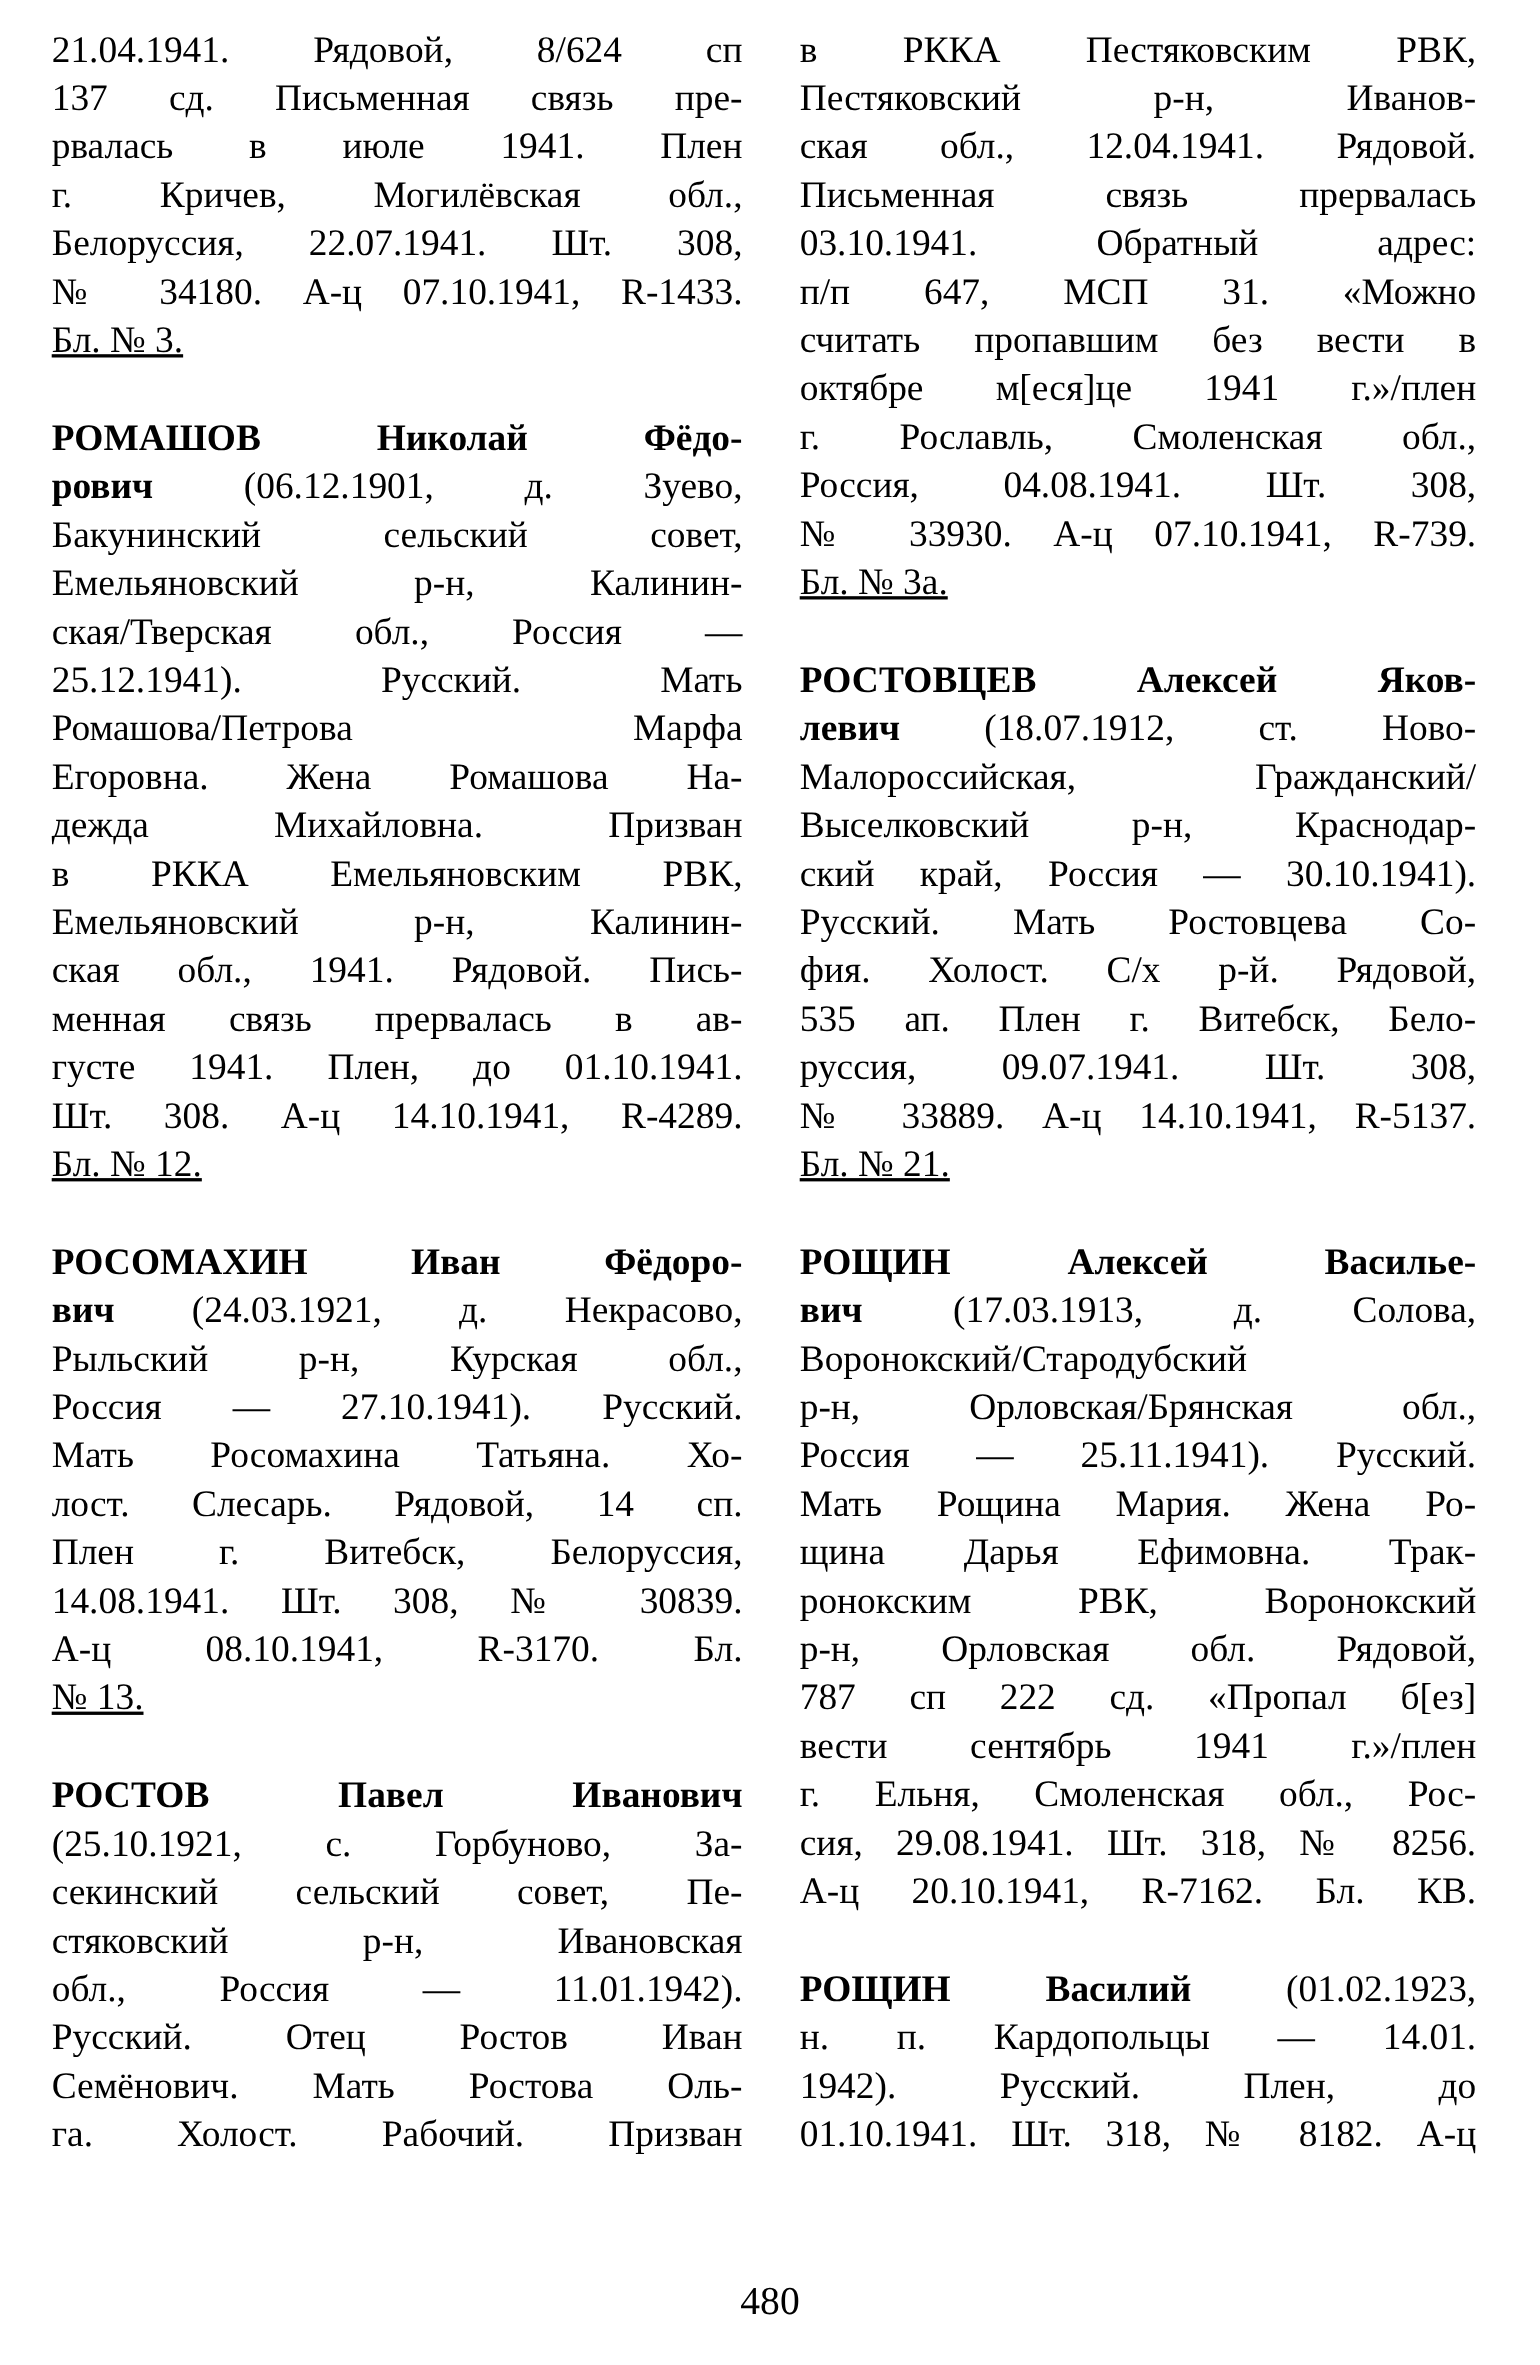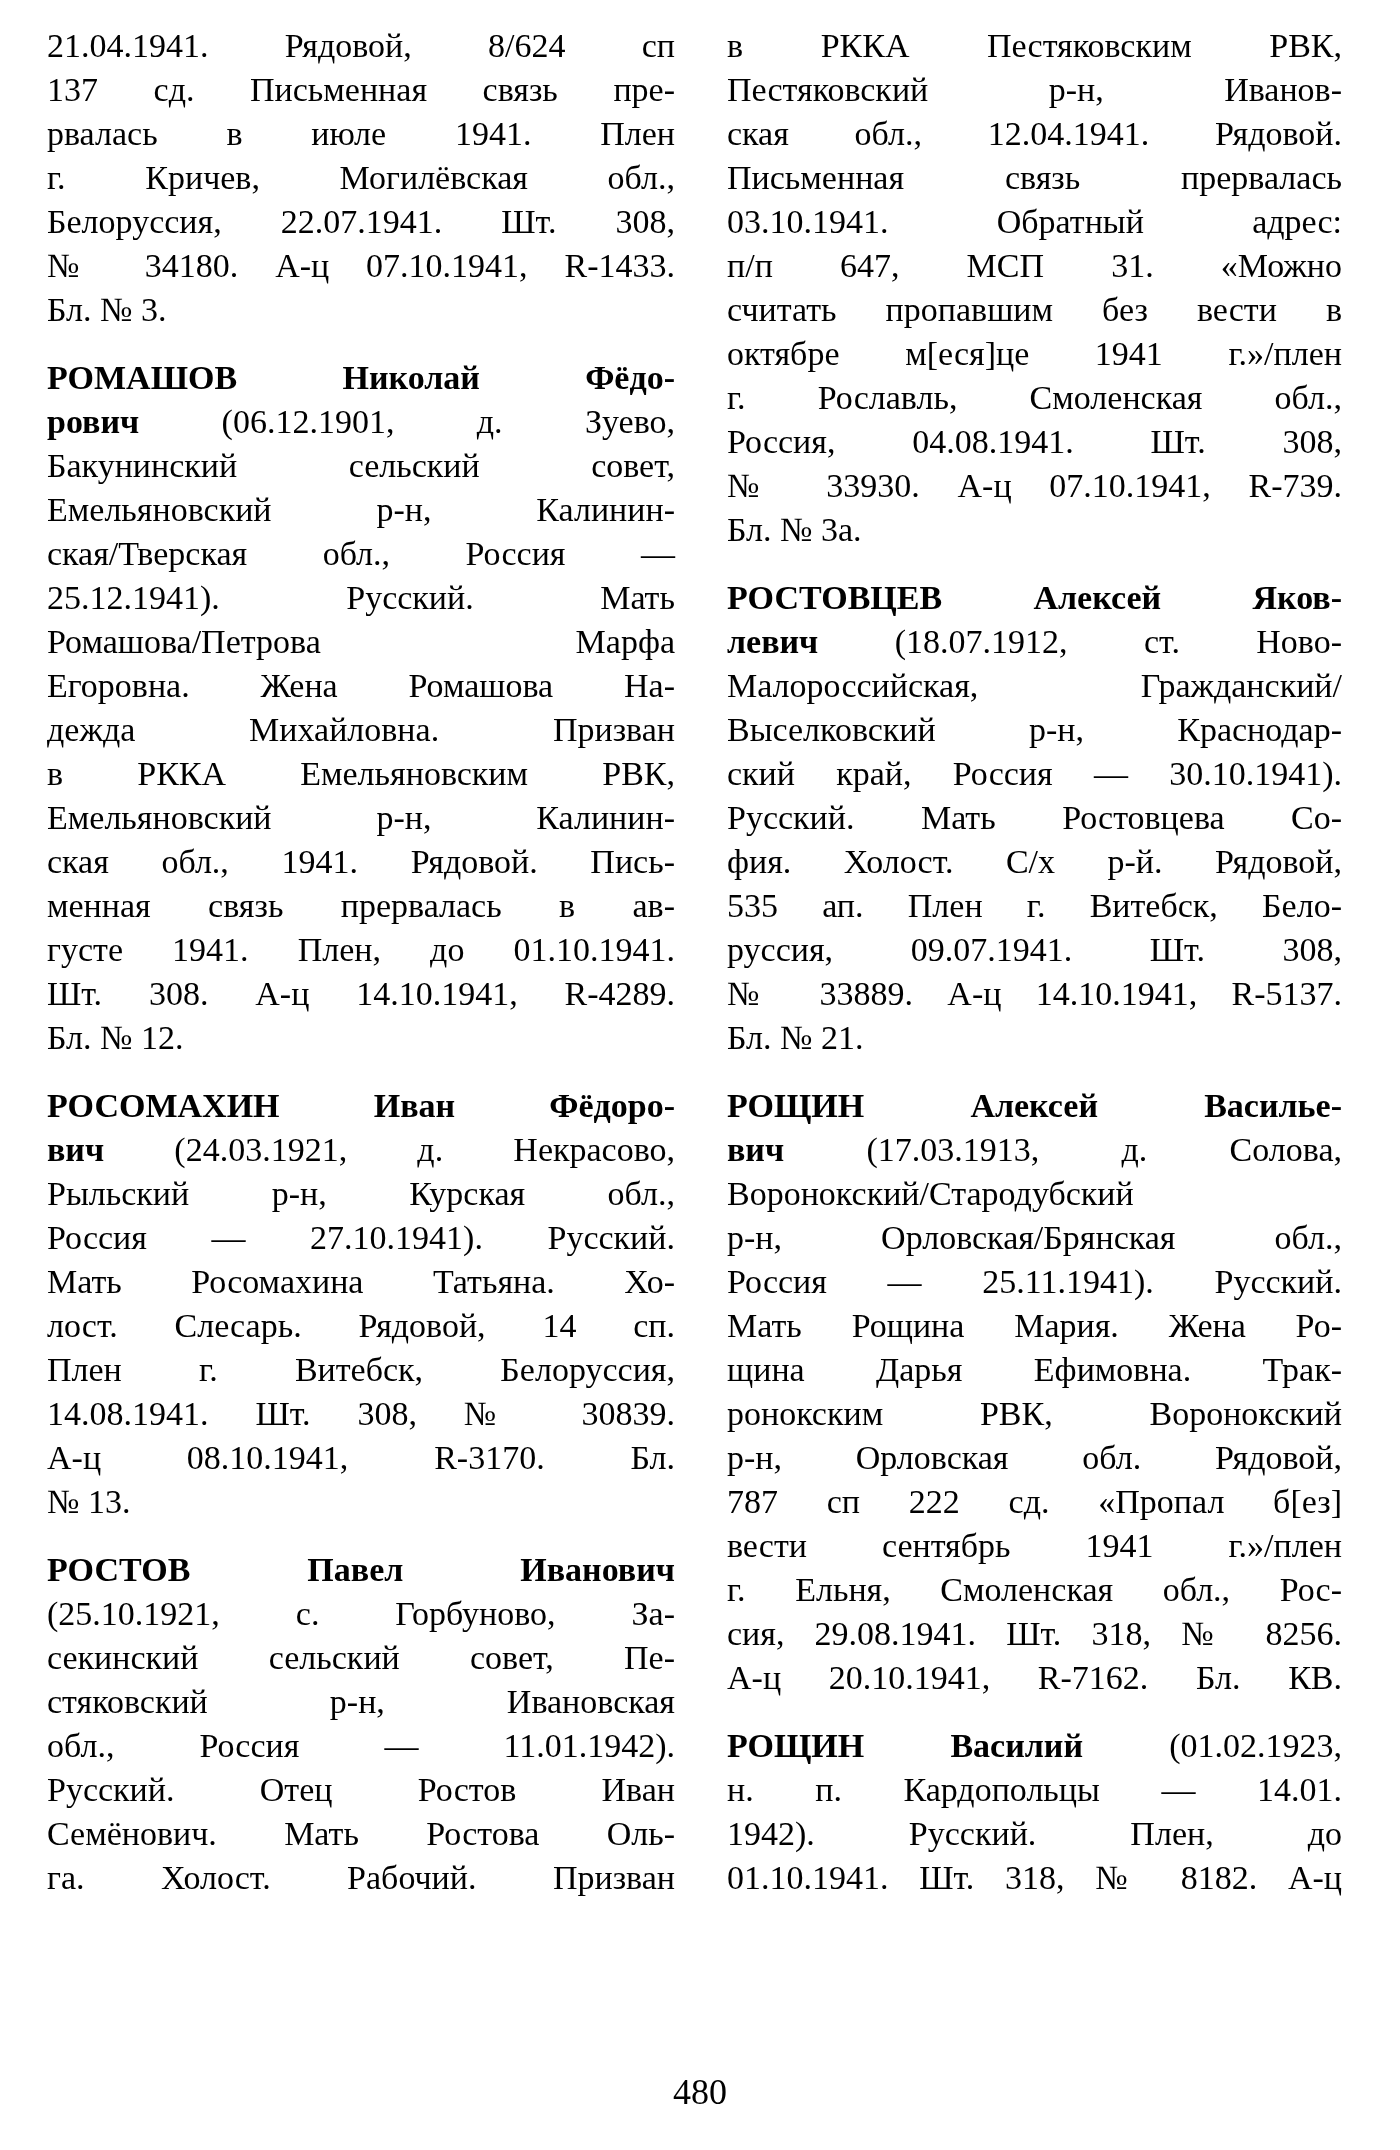--- a/index.html
+++ b/index.html
@@ -5,26 +5,26 @@
   html,body{margin:0;padding:0;}
   body{
     width:1400px;height:2150px;position:relative;overflow:hidden;
     background:#ffffff;color:#000000;
     font-family:"Liberation Serif", serif;
   }
   .page-body{position:absolute;left:47px;top:24px;display:flex;gap:52px;}
   .col{width:628px;}
   .col-right{width:615px;}
   .block{margin:0;}
-  .block + .block{margin-top:24px;}
+  .block + .block{margin-top:45px;}
   .line{
     font-size:34px;line-height:44px;
     text-align:justify;text-align-last:justify;
   }
-  .line.l{text-align-last:left;}
+  .line.l{text-align-last:left;text-decoration:underline;}
   .bold{font-weight:bold;}
   .folio{
     position:absolute;top:2070px;left:0;width:1400px;
     text-align:center;font-size:36px;line-height:44px;
   }
 </style>
 </head>
 <body>
 
 <div class="page-body">

